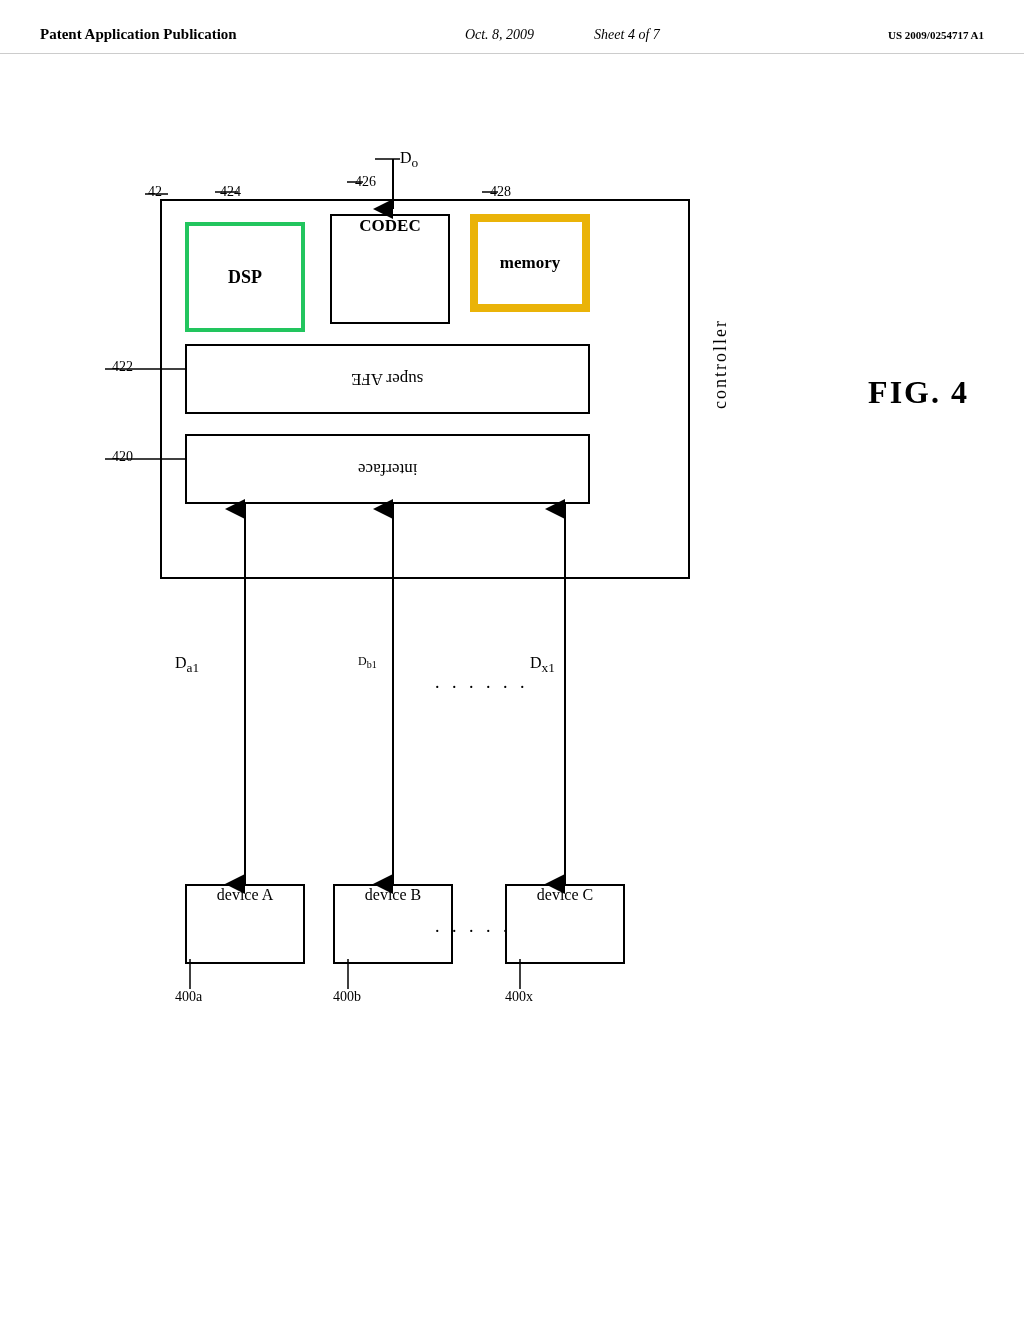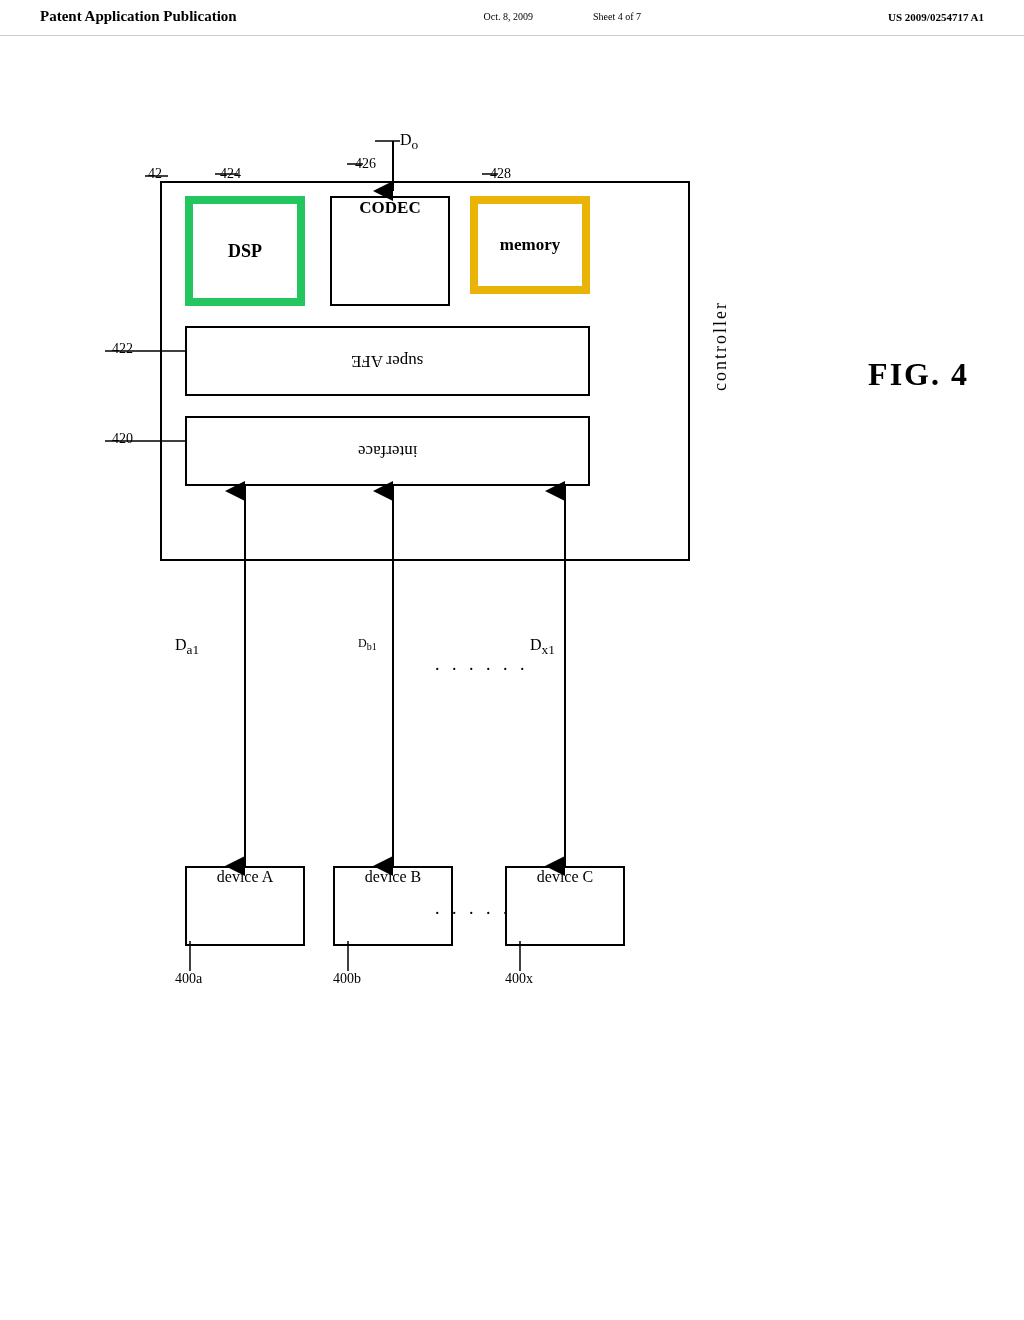--- a/index.html
+++ b/index.html
@@ -10,31 +10,32 @@
       font-family: 'Times New Roman', Times, serif;
       overflow: hidden;
       position: relative;
     }
 
     
     .header {
       display: flex;
       justify-content: space-between;
       align-items: center;
-      padding: 8px 40px 10px 40px;
+      padding: 26px 40px 10px 40px;
       border-bottom: 1px solid #ccc;
     }
     .header-left {
       font-size: 15px;
       font-weight: bold;
     }
     .header-center {
-      font-size: 10px;
+      font-size: 14px;
       display: flex;
       gap: 60px;
+      font-style: italic;
     }
     .header-right {
       font-size: 11px;
       font-weight: bold;
     }
 
     
     .diagram-area {
       position: relative;
       width: 1024px;
@@ -70,24 +71,24 @@
       font-size: 18px;
       writing-mode: vertical-rl;
       transform: rotate(180deg);
       letter-spacing: 2px;
     }
 
     
     .dsp-box {
       position: absolute;
       left: 185px;
-      top: 160px;
+      top: 168px;
       width: 120px;
       height: 110px;
-      border: 8px solid #22c55e;
+      border: 4px solid #22c55e;
       display: flex;
       align-items: center;
       justify-content: center;
       font-size: 18px;
       font-weight: bold;
     }
 
     
     .codec-box {
       position: absolute;

